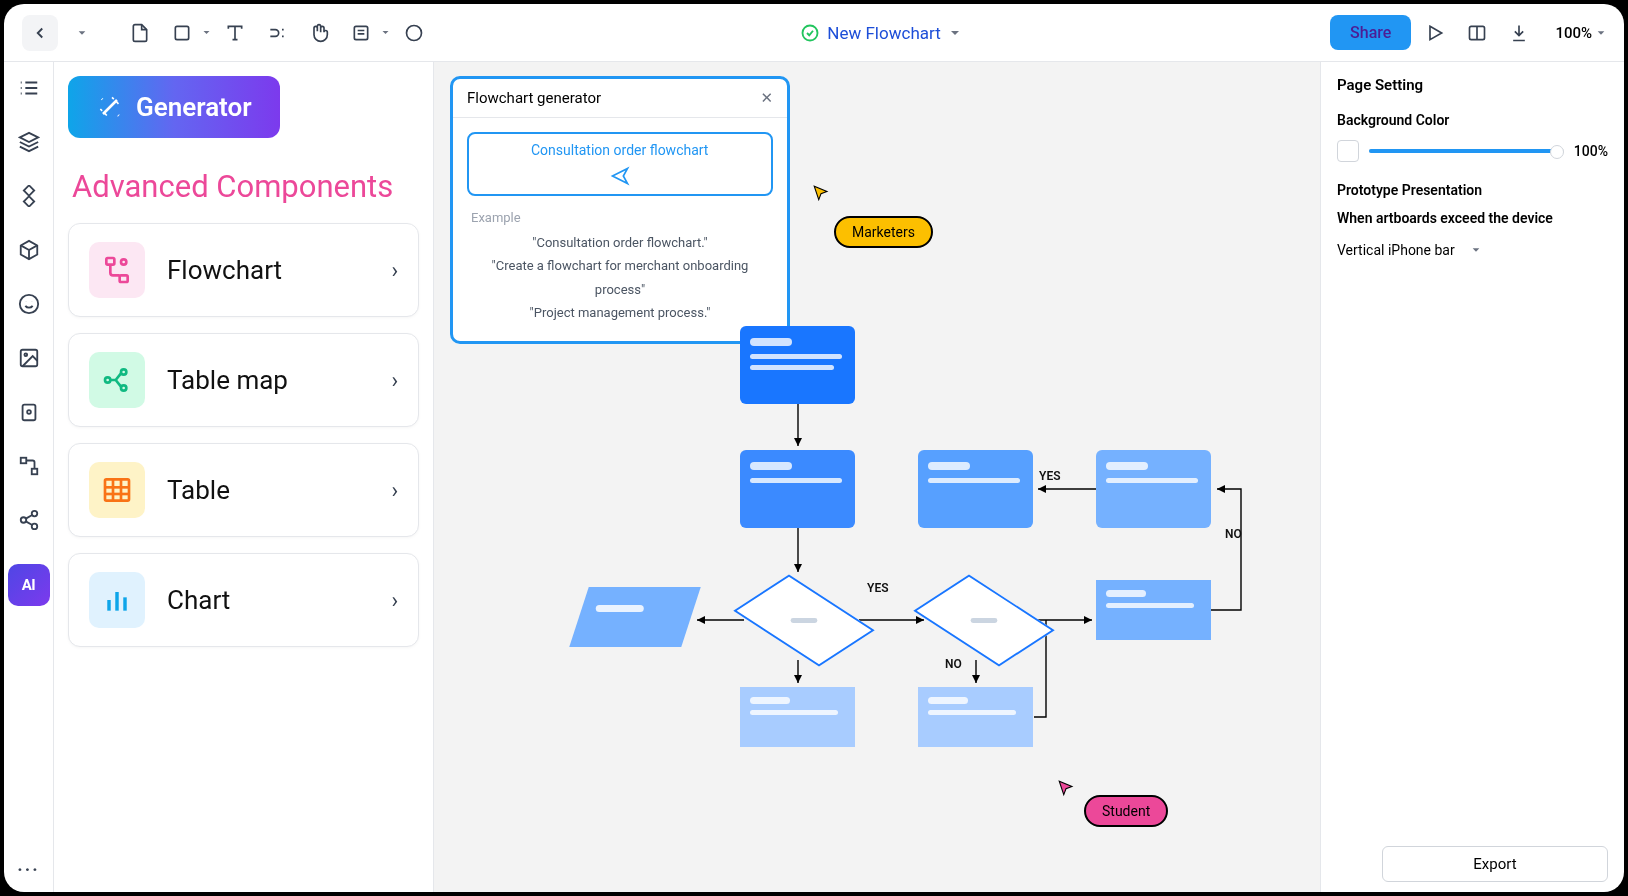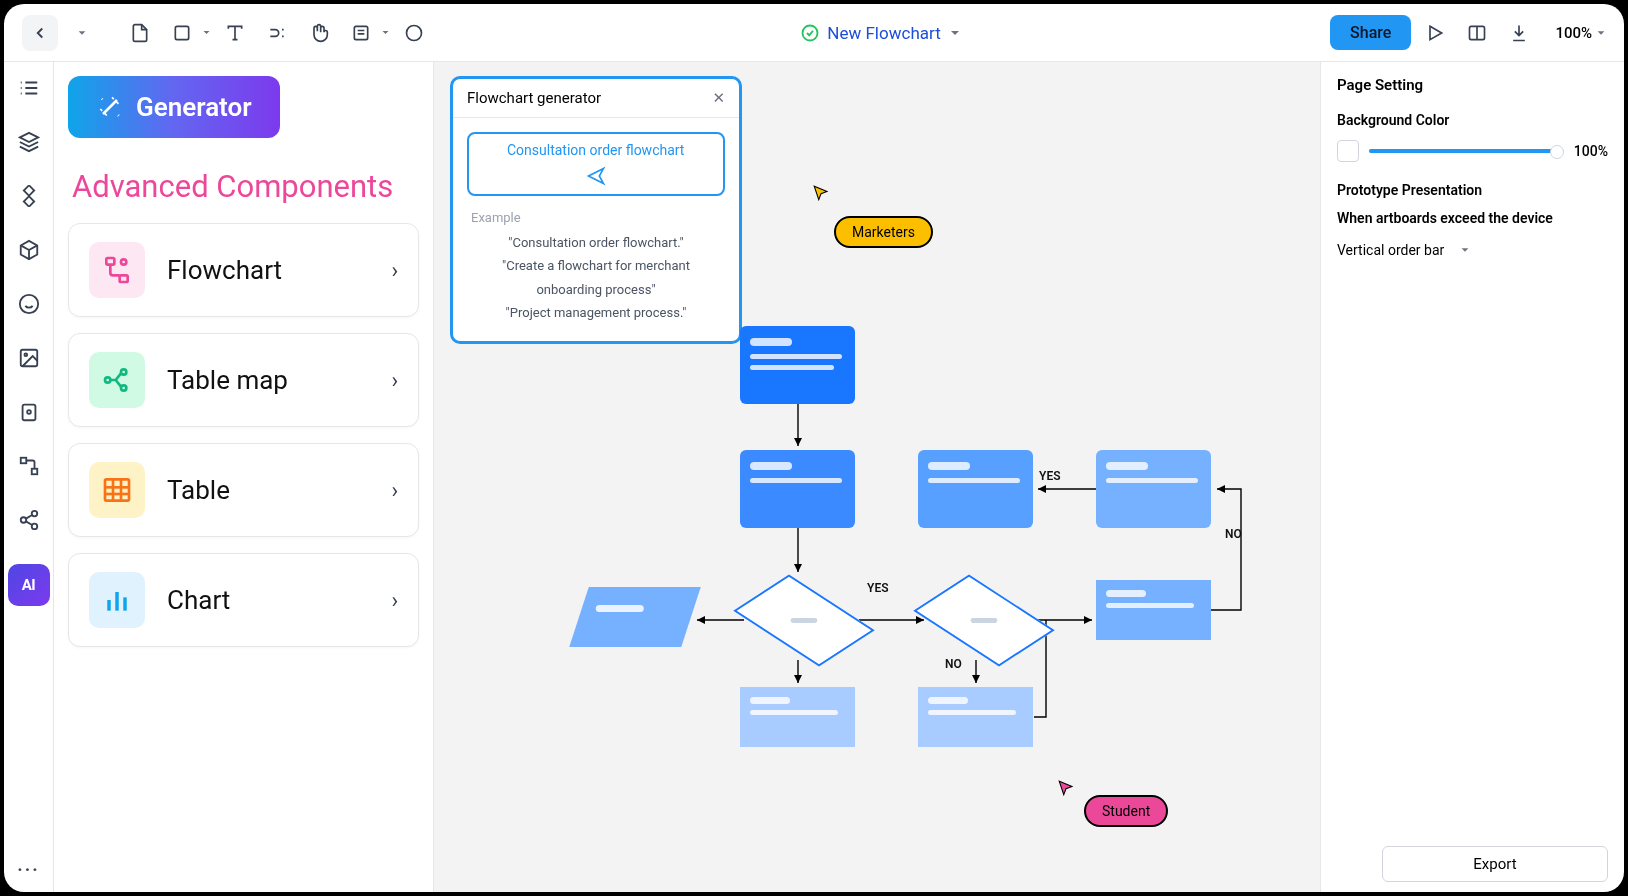--- a/index.html
+++ b/index.html
@@ -7,21 +7,21 @@
 .app { background:#fff; width:1620px; height:888px; margin:4px; border-radius:20px; overflow:hidden; position:relative; display:flex; flex-direction:column; }
 
 
 .topbar { height:58px; border-bottom:1px solid #e5e7eb; display:flex; align-items:center; padding:0 18px; gap:6px; }
 .top-btn { width:36px; height:36px; border-radius:8px; display:flex; align-items:center; justify-content:center; cursor:pointer; }
 .top-btn.back { background:#f3f4f6; }
 .top-sep { width:10px; }
 .top-btn-drop { display:flex; align-items:center; gap:2px; }
 .title-area { flex:1; display:flex; align-items:center; justify-content:center; gap:8px; font-size:17px; color:#1d4ed8; }
 .title-area .check { color:#22c55e; }
-.share-btn { background:#2196f3; color:#0f172a; padding:8px 20px; border-radius:8px; font-size:16px; font-weight:500; cursor:pointer; }
+.share-btn { background:#2196f3; color:#4c1d95; padding:8px 20px; border-radius:8px; font-size:16px; font-weight:500; cursor:pointer; }
 .zoom { font-size:15px; font-weight:500; margin-left:12px; display:flex; align-items:center; gap:4px; }
 
 
 .body { flex:1; display:flex; overflow:hidden; }
 
 
 .iconrail { width:50px; border-right:1px solid #e5e7eb; display:flex; flex-direction:column; align-items:center; padding:12px 0; gap:26px; }
 .rail-item { width:28px; height:28px; display:flex; align-items:center; justify-content:center; cursor:pointer; color:#374151; }
 .rail-ai { width:42px; height:42px; border-radius:10px; background:linear-gradient(135deg,#4f46e5,#7c3aed); color:#fff; font-weight:700; font-size:15px; display:flex; align-items:center; justify-content:center; letter-spacing:-0.5px; margin-top:4px; }
 .rail-spacer { flex:1; }
@@ -37,21 +37,21 @@
 .ci-mind { background:#d1fae5; color:#10b981; }
 .ci-table { background:#fef3c7; color:#f97316; }
 .ci-chart { background:#e0f2fe; color:#0ea5e9; }
 .comp-label { flex:1; font-size:26px; color:#111; }
 .comp-arrow { color:#374151; font-size:22px; }
 
 
 .canvas { flex:1; background:#f3f3f3; position:relative; overflow:hidden; }
 
 
-.genpanel { position:absolute; top:14px; left:16px; width:292px; background:#fff; border:3px solid #2196f3; border-radius:10px; }
+.genpanel { position:absolute; top:14px; left:16px; width:340px; background:#fff; border:3px solid #2196f3; border-radius:10px; }
 .gp-head { display:flex; align-items:center; justify-content:space-between; padding:10px 14px; border-bottom:1px solid #e5e7eb; font-size:15px; }
 .gp-input-row { margin:14px; border:2px solid #2196f3; border-radius:8px; padding:8px 12px; display:flex; align-items:center; gap:8px;flex-direction:column; }
 .gp-input-row input { border:none; flex:1; outline:none; color:#2196f3; font-size:14px; }
 .gp-input-row input::placeholder { color:#2196f3; }
 .gp-ex { padding:0 18px 16px; font-size:13px; color:#9ca3af; }
 .gp-ex-title { margin-bottom:6px; }
 .gp-ex p { color:#4b5563; text-align:center; line-height:1.8; }
 
 
 .cursor-ptr { position:absolute; }
@@ -445,21 +445,21 @@
       <div class="rp-title">Page Setting</div>
       <div class="rp-sub">Background Color</div>
       <div class="bg-row">
         <div class="swatch"></div>
         <div class="slider"></div>
         <div class="bg-pct">100%</div>
       </div>
       <div class="rp-sub">Prototype Presentation</div>
       <div class="rp-text">When artboards exceed the device</div>
       <div class="scroll-row">
-        <span>Vertical order bar</span>
+        <span>Vertical iPhone bar</span>
         <svg width="10" height="10" viewBox="0 0 24 24" fill="#6b7280" style="margin-left:8px;">
             <polygon points="4,8 20,8 12,16"></polygon>
           </svg>
       </div>
       <div class="export-btn">Export</div>
     </div>
   </div>
 </div>
 
 </body></html>

